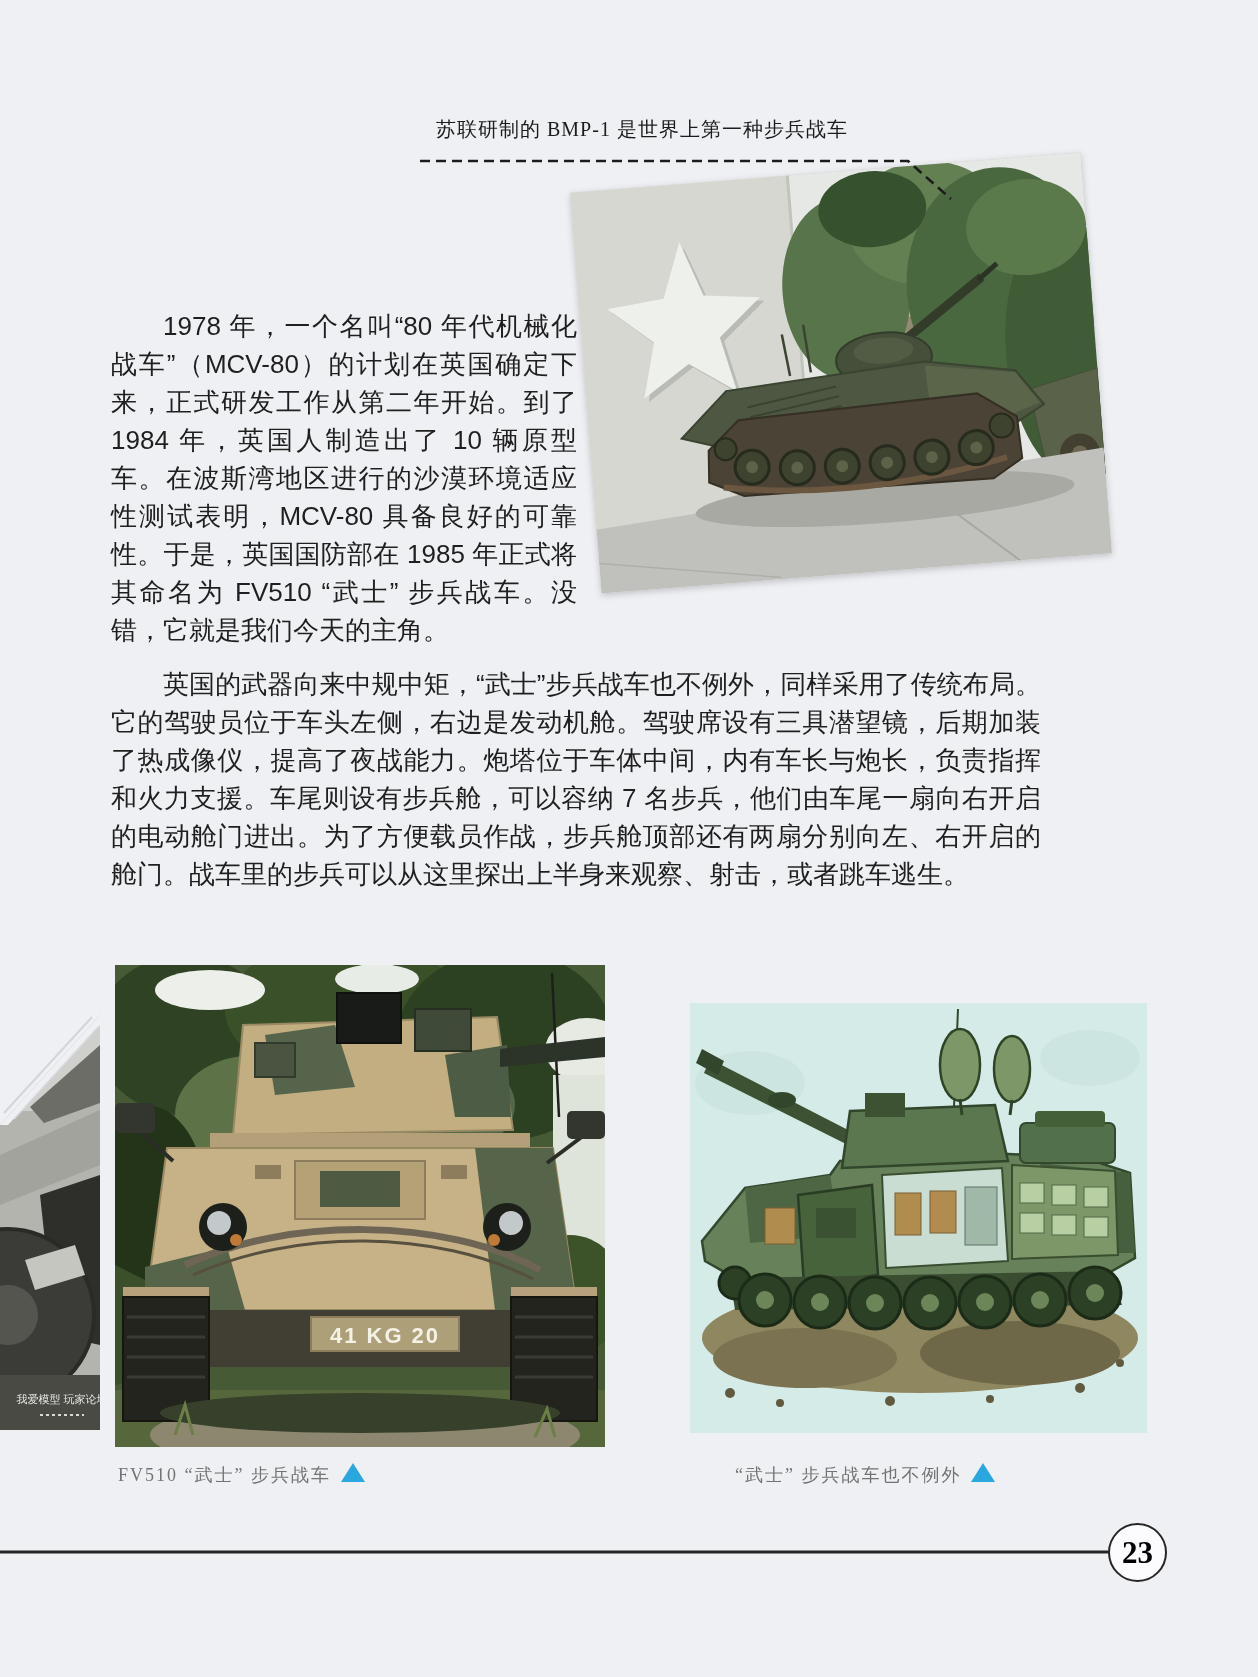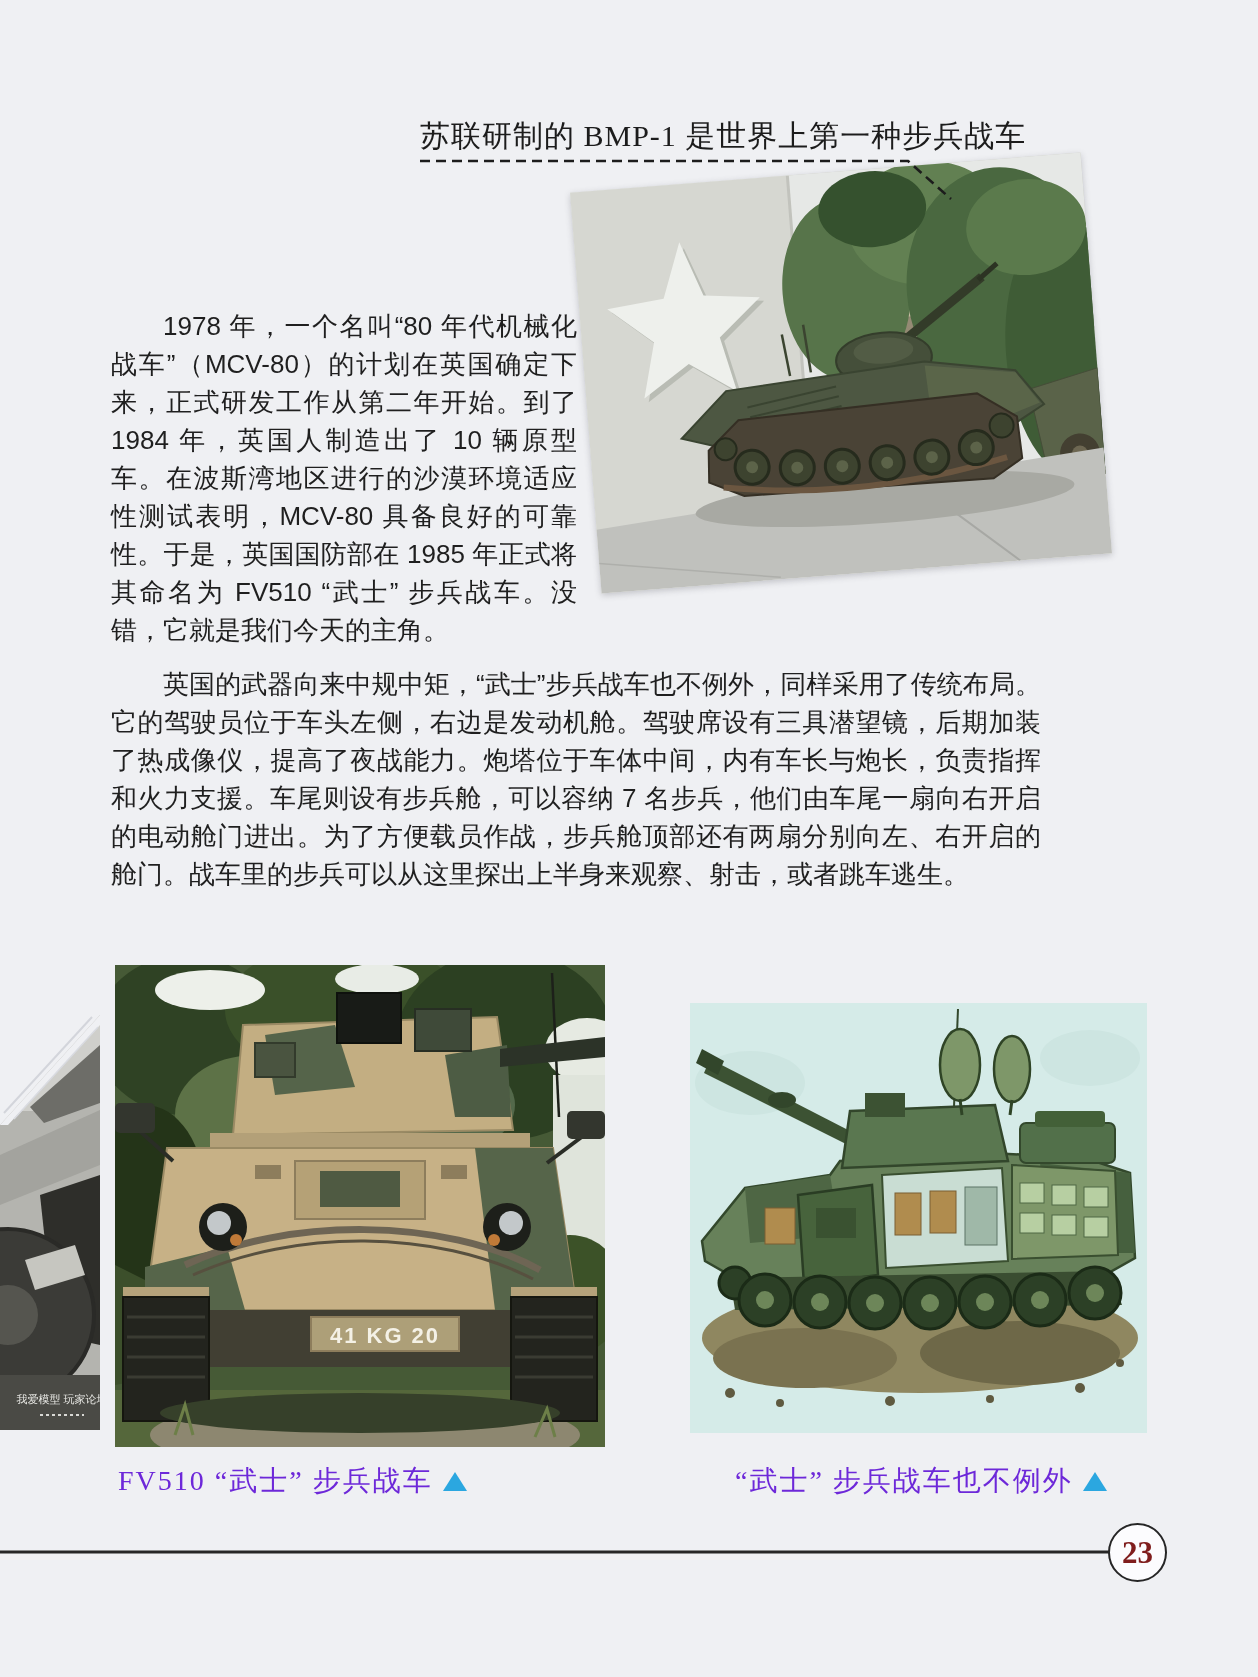--- a/index.html
+++ b/index.html
@@ -1,55 +1,55 @@
 <!DOCTYPE html>
 <html><head>
 <meta charset="utf-8">
 <style>
   html,body{margin:0;padding:0;}
   body{width:1258px;height:1677px;position:relative;background:#eff0f3;
        font-family:"Liberation Sans","DejaVu Sans",sans-serif;overflow:hidden;}
   .abs{position:absolute;}
 
   
-  .top-annotation{left:420px;top:116px;width:470px;font-family:"Liberation Serif","DejaVu Serif",serif;
-       font-size:30px;color:#1c1c1c;letter-spacing:1px;white-space:nowrap;z-index:6;}
+  .top-annotation{left:436px;top:116px;width:470px;font-family:"Liberation Serif","DejaVu Serif",serif;
+       font-size:20px;color:#1c1c1c;letter-spacing:1px;white-space:nowrap;z-index:6;}
 
   
   .overlay{left:0;top:0;width:1258px;height:1677px;pointer-events:none;z-index:5;}
 
   
   .bmp1-wrap{left:585px;top:172px;width:512px;height:402px;transform:rotate(-4.5deg);
        box-shadow:0 2px 6px rgba(60,60,70,.25);z-index:1;background:#d6d7d1;}
   .bmp1-wrap svg{display:block;}
 
   
   .article{left:95px;top:291px;width:962px;color:#1f1f1f;font-size:26px;line-height:38px;
        text-align:justify;z-index:2;}
   .article p{margin:16px;text-indent:2em;}
   .photo-spacer{float:right;width:480px;height:300px;}
 
   
   .bw-strip{left:0;top:1015px;width:100px;height:415px;z-index:1;}
   .warrior-wrap{left:115px;top:965px;width:490px;height:338px;background:#465a36;z-index:1;}
   .cutaway-wrap{left:690px;top:1003px;width:457px;height:430px;background:#d5ebe8;z-index:1;}
 
-  .caption{position:absolute;font-family:"Liberation Serif","DejaVu Serif",serif;font-size:28px;
-       color:#6d28d9;letter-spacing:2px;white-space:nowrap;z-index:3;text-align:center;}
+  .caption{position:absolute;font-family:"Liberation Serif","DejaVu Serif",serif;font-size:18px;
+       color:#737373;letter-spacing:2px;white-space:nowrap;z-index:3;text-align:center;}
   .caption-left{left:118px;top:1462px;}
   .caption-right{left:735px;top:1462px;}
   .tri-up{display:inline-block;width:0;height:0;border-left:12px solid transparent;
        border-right:12px solid transparent;border-bottom:19px solid #2ba7e0;
        margin-left:10px;position:relative;top:1px;}
 
   
   .page-badge{left:1108px;top:1523px;width:59px;height:59px;border-radius:50%;
        border:2.5px solid #262626;background:#fcfcfe;display:flex;align-items:center;
        justify-content:center;font-family:"Liberation Serif","DejaVu Serif",serif;
-       font-weight:bold;font-size:31px;color:#7f1d1d;z-index:6;box-sizing:border-box;}
+       font-weight:bold;font-size:31px;color:#000000;z-index:6;box-sizing:border-box;}
 </style>
 </head>
 <body>
 
 <svg class="abs overlay" width="1258" height="1677" viewBox="0 0 1258 1677">
   <polyline points="420,161 908,161 951,199" fill="none" stroke="#1c1c1c" stroke-width="2.6" stroke-dasharray="10 6"></polyline>
   <line x1="0" y1="1552" x2="1110" y2="1552" stroke="#262626" stroke-width="3"></line>
 </svg>
 
 <div class="abs top-annotation">苏联研制的 BMP-1 是世界上第一种步兵战车</div>

